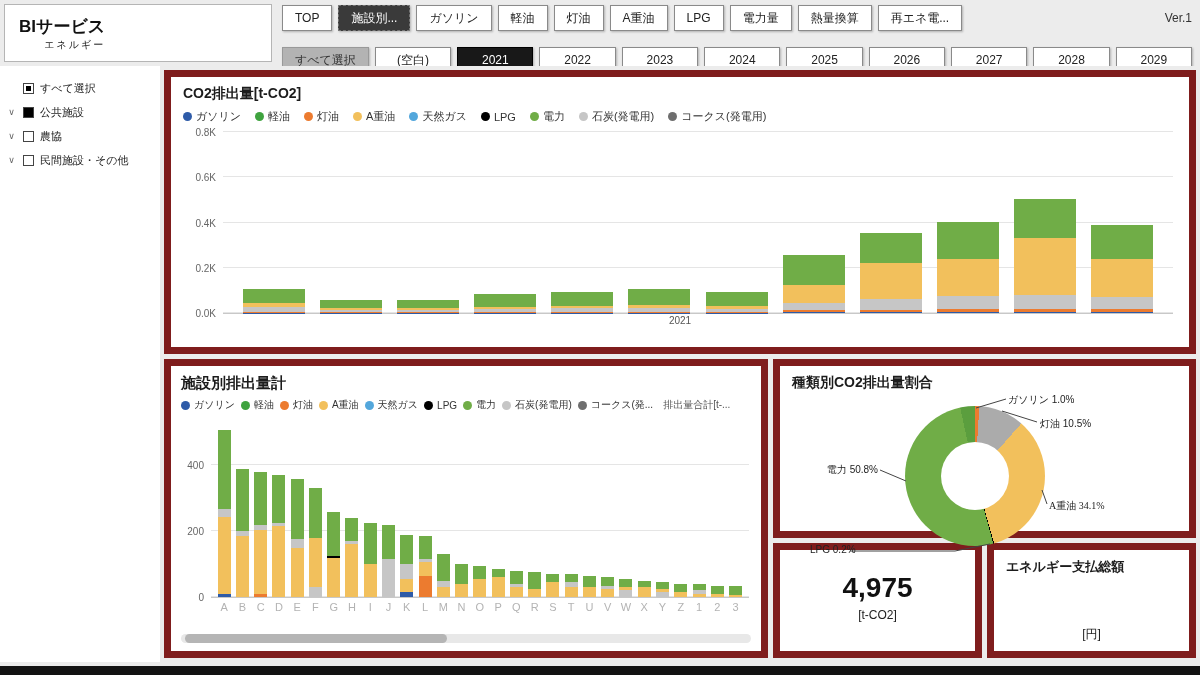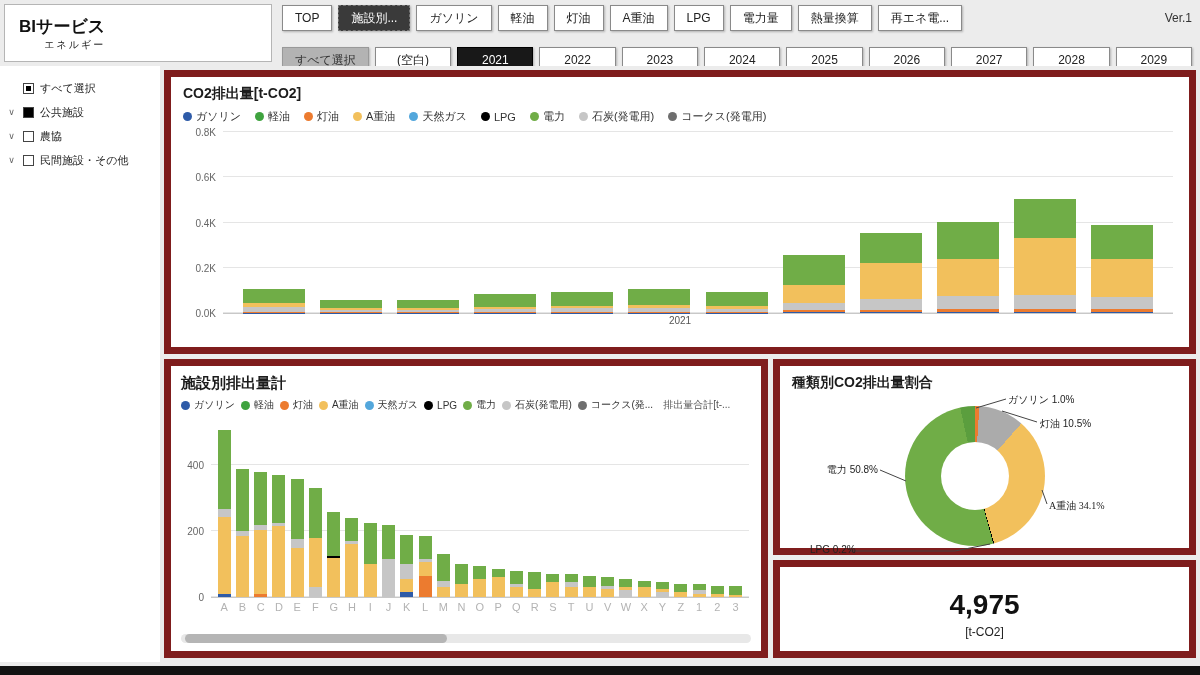--- a/index.html
+++ b/index.html
@@ -562,20 +562,25 @@
             <div class="co co-ah">A重油 34.1%</div>
             <div class="co co-lpg">LPG 0.2%</div>
             <div class="co co-elec">電力 50.8%</div>
           </section>
 
           <div class="kpi-row">
             <section class="card kpi">
               <div class="kpi-value">4,975</div>
               <div class="kpi-unit">[t-CO2]</div>
             </section>
+            <section class="card kpi">
+              <div class="kpi-title">エネルギー支払総額</div>
+              <div class="kpi-value"></div>
+              <div class="kpi-unit">[円]</div>
+            </section>
           </div>
 
         </div>
       </div>
     </main>
   </div>
 
   <footer class="black-bar"></footer>
 </div>
 

